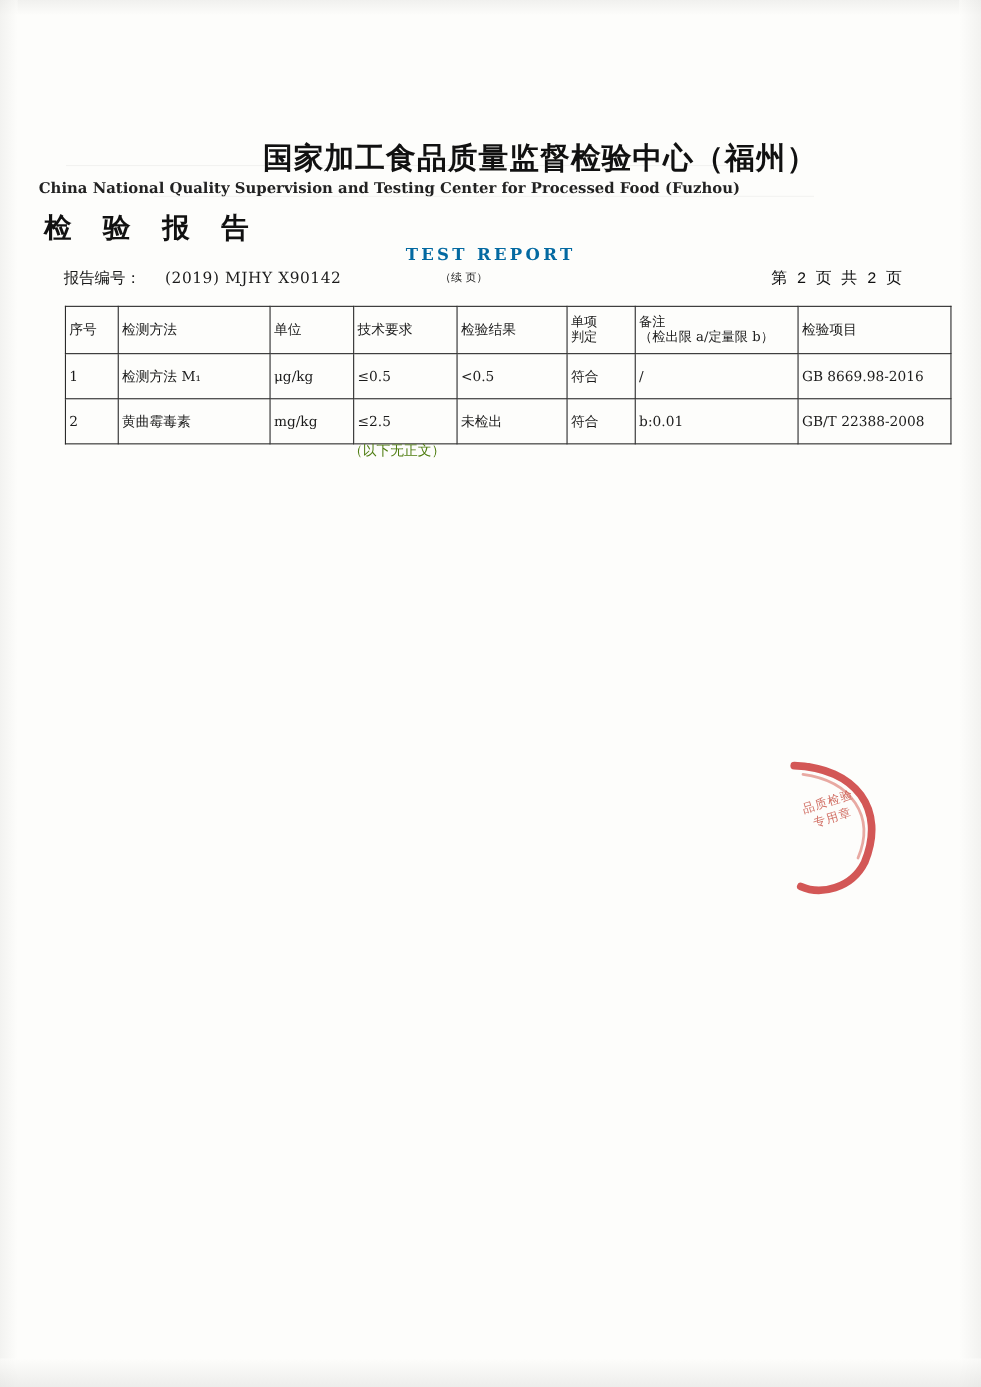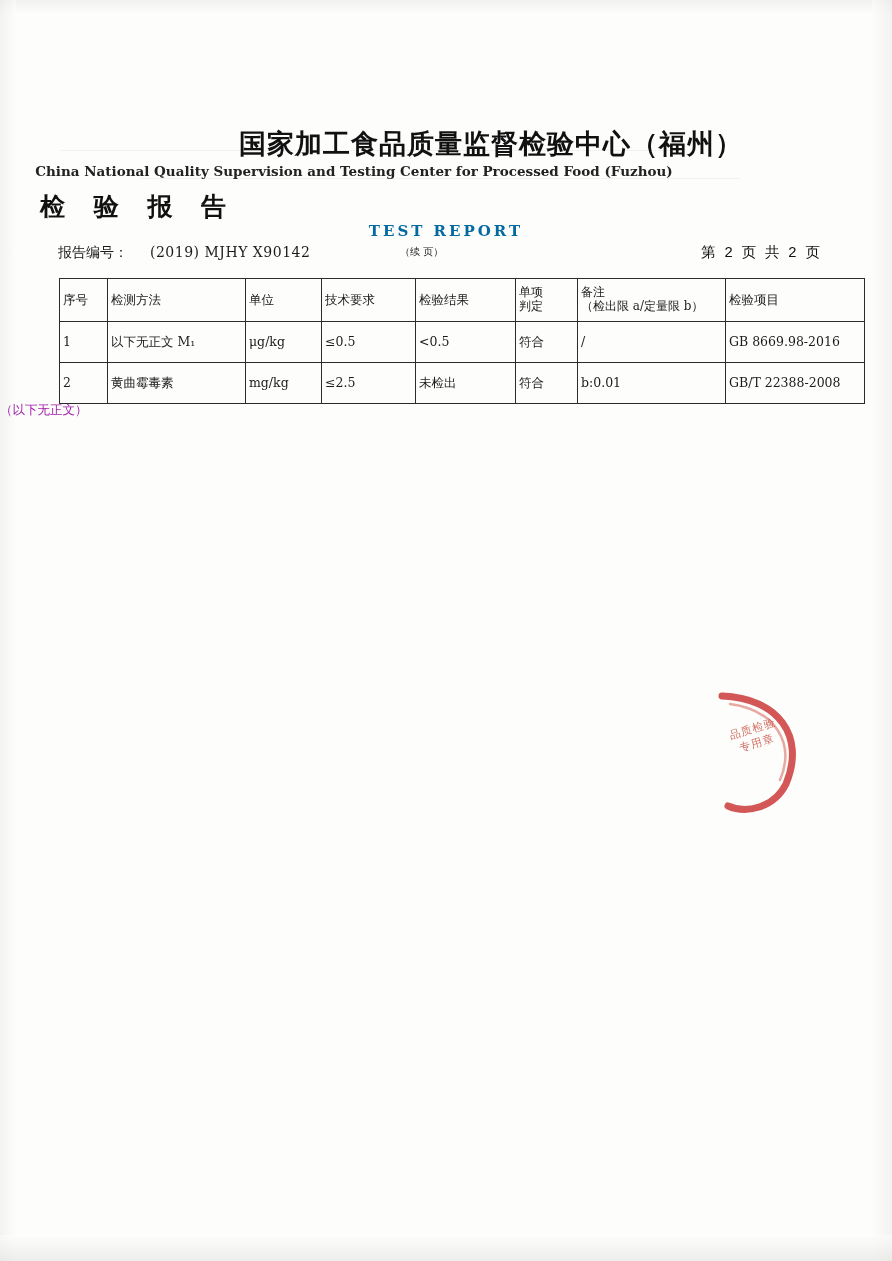--- a/index.html
+++ b/index.html
@@ -176,24 +176,24 @@
   .col-remark  { width: 148px; }
   .col-method  { width: 139px; }
 
   .cell-item { text-align: center; }
 
   .below-note {
     position: absolute;
     top: 402px;
     left: 0;
     width: 722px;
-    text-align: left;
+    text-align: center;
     font-family: "DejaVu Serif", serif;
     font-size: 12.5px;
-    color: #a21caf;
+    color: #4d7c0f;
   }
 
   
   .seal {
     position: absolute;
     left: 700px;
     top: 688px;
     width: 120px;
     height: 128px;
   }
@@ -269,21 +269,21 @@
         <th class="th-two-line">
           <span>备注</span>
           <span>（检出限 a/定量限 b）</span>
         </th>
         <th>检验项目</th>
       </tr>
     </thead>
     <tbody>
       <tr>
         <td>1</td>
-        <td class="cell-item">以下无正文 M₁</td>
+        <td class="cell-item">检测方法 M₁</td>
         <td>μg/kg</td>
         <td>≤0.5</td>
         <td>&lt;0.5</td>
         <td>符合</td>
         <td>/</td>
         <td>GB 8669.98-2016</td>
       </tr>
       <tr>
         <td>2</td>
         <td class="cell-item">黄曲霉毒素</td>

